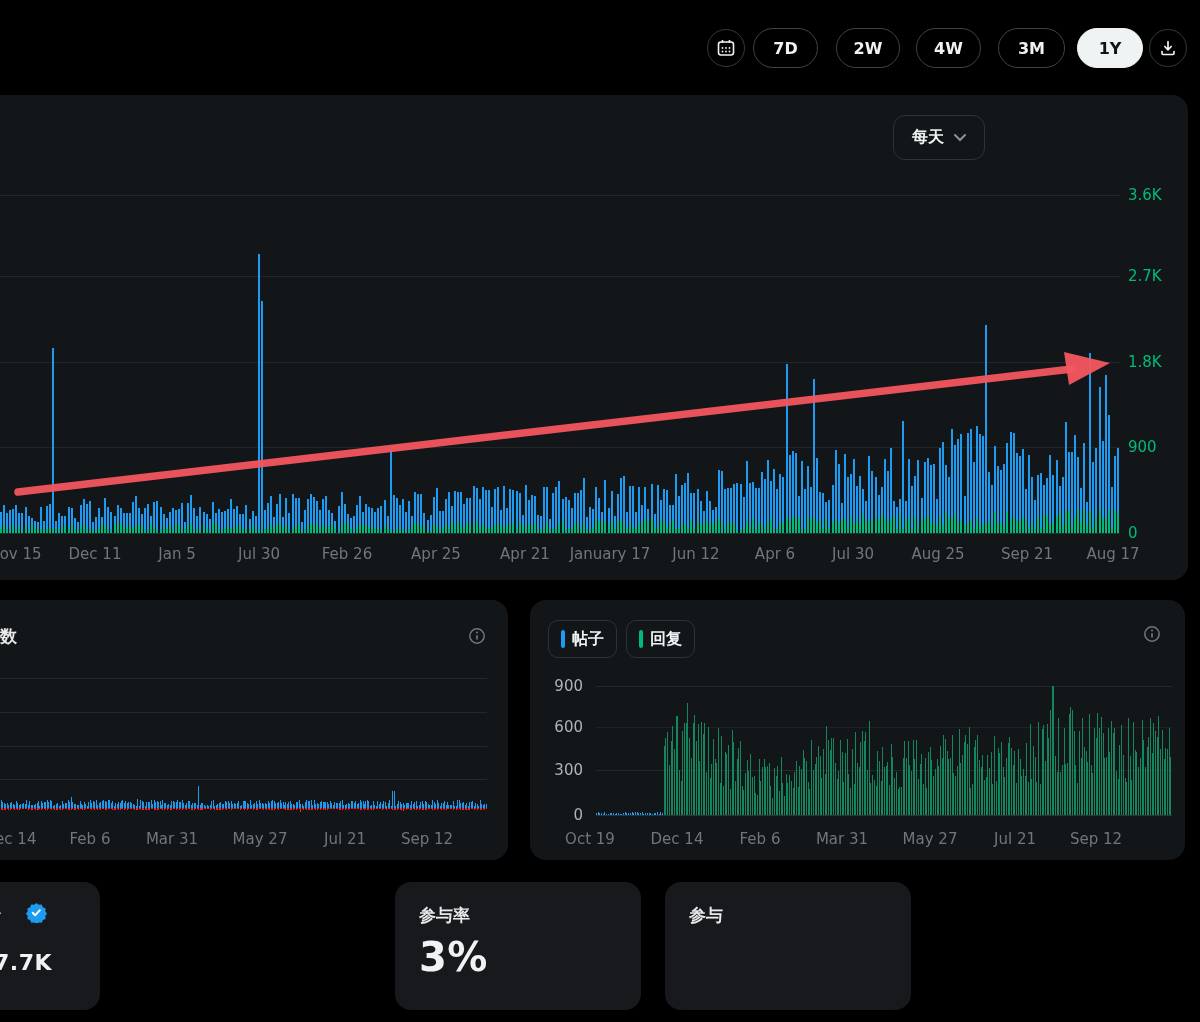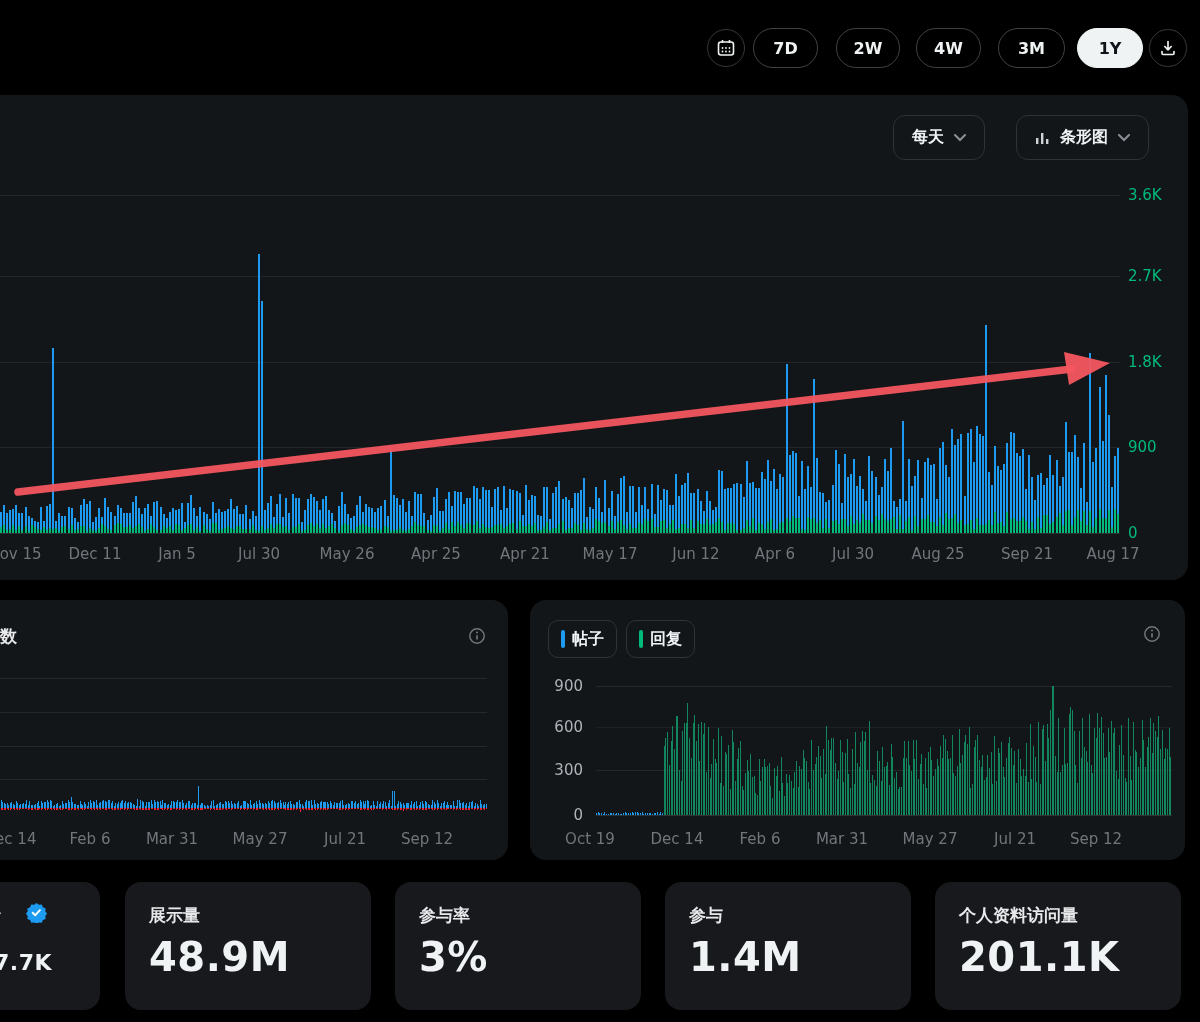--- a/index.html
+++ b/index.html
@@ -76,31 +76,20 @@
   <div id="main-panel">
 
 
     <div class="selector" id="interval-btn">
       <span>每天</span>
       <svg width="12" height="8" viewBox="0 0 12 8">
         <path d="M1 1l5 5 5-5" stroke="#8b9196" stroke-width="2" fill="none" stroke-linecap="round"></path>
       </svg>
     </div>
 
-    <div class="selector" id="charttype-btn">
-      <svg width="15" height="15" viewBox="0 0 15 15">
-        <rect x="1" y="8" width="2.4" height="6" fill="#cfd3d6"></rect>
-        <rect x="6" y="3" width="2.4" height="11" fill="#cfd3d6"></rect>
-        <rect x="11" y="9" width="2.4" height="5" fill="#cfd3d6"></rect>
-      </svg>
-      <span>条形图</span>
-      <svg width="12" height="8" viewBox="0 0 12 8">
-        <path d="M1 1l5 5 5-5" stroke="#8b9196" stroke-width="2" fill="none" stroke-linecap="round"></path>
-      </svg>
-    </div>
 
     <div class="gl" style="top:100px;"></div>
     <div class="gl" style="top:181px;"></div>
     <div class="gl" style="top:267px;"></div>
     <div class="gl" style="top:352px;"></div>
     <div class="gl" style="top:438px;background:rgba(255,255,255,0.1);"></div>
 
     <div class="ytick-main" style="top:100px;">3.6K</div>
     <div class="ytick-main" style="top:181px;">2.7K</div>
     <div class="ytick-main" style="top:267px;">1.8K</div>
@@ -837,24 +826,24 @@
         <div style="position: absolute; left: 1113.86px; bottom: 0px; width: 2px; height: 23.59px; background: rgb(0, 186, 124);"></div>
         <div style="position: absolute; left: 1113.86px; bottom: 23.59px; width: 2px; height: 53.53px; background: rgb(29, 155, 240);"></div>
         <div style="position: absolute; left: 1116.93px; bottom: 0px; width: 2px; height: 19.08px; background: rgb(0, 186, 124);"></div>
         <div style="position: absolute; left: 1116.93px; bottom: 19.08px; width: 2px; height: 66.14px; background: rgb(29, 155, 240);"></div>
       </div>
 
     <div class="xtick" style="left:45px;top:450px;">Nov 15</div>
     <div class="xtick" style="left:125px;top:450px;">Dec 11</div>
     <div class="xtick" style="left:207px;top:450px;">Jan 5</div>
     <div class="xtick" style="left:289px;top:450px;">Jul 30</div>
-    <div class="xtick" style="left:377px;top:450px;">May 26</div>
+    <div class="xtick" style="left:377px;top:450px;">Feb 26</div>
     <div class="xtick" style="left:466px;top:450px;">Apr 25</div>
     <div class="xtick" style="left:555px;top:450px;">Apr 21</div>
-    <div class="xtick" style="left:640px;top:450px;">May 17</div>
+    <div class="xtick" style="left:640px;top:450px;">January 17</div>
     <div class="xtick" style="left:726px;top:450px;">Jun 12</div>
     <div class="xtick" style="left:805px;top:450px;">Apr 6</div>
     <div class="xtick" style="left:883px;top:450px;">Jul 30</div>
     <div class="xtick" style="left:968px;top:450px;">Aug 25</div>
     <div class="xtick" style="left:1057px;top:450px;">Sep 21</div>
     <div class="xtick" style="left:1143px;top:450px;">Aug 17</div>
 
     <svg class="abs" style="left:30px;top:245px;" width="1125" height="175" viewBox="0 0 1125 175">
       <line x1="18" y1="152" x2="1072" y2="29" stroke="#f4565f" stroke-width="7.5" stroke-linecap="round" opacity="0.95"></line>
       <polygon points="1110,23 1069,45 1064,12" fill="#f4565f" opacity="0.95"></polygon>
@@ -1917,30 +1906,21 @@
 
   <div class="stat-card" style="left:-64px;width:164px;">
     <div class="stat-title" style="left:14px;">关注者</div>
     <svg class="abs" style="left:90px;top:20px;" width="21" height="21" viewBox="0 0 22 22">
       <path d="M11 1l2.4 2 3.1-.4 1.2 2.9 2.9 1.2-.4 3.1 2 2.4-2 2.4.4 3.1-2.9 1.2-1.2 2.9-3.1-.4-2.4 2-2.4-2-3.1.4-1.2-2.9-2.9-1.2.4-3.1-2-2.4 2-2.4-.4-3.1 2.9-1.2 1.2-2.9 3.1.4z" fill="#1d9bf0"></path>
       <path d="M7 11.3l2.6 2.6 5-5.4" fill="none" stroke="#fff" stroke-width="2" stroke-linecap="round" stroke-linejoin="round"></path>
     </svg>
     <div class="stat-value" style="left:58px;top:68px;font-size:22px;">7.7K</div>
   </div>
 
-  <div class="stat-card" style="left:125px;width:246px;">
-    <div class="stat-title" style="left:24px;">展示量</div>
-    <div class="stat-value" style="left:24px;">48.9M</div>
-  </div>
   <div class="stat-card" style="left:395px;width:246px;">
     <div class="stat-title" style="left:24px;">参与率</div>
     <div class="stat-value" style="left:24px;">3%</div>
   </div>
   <div class="stat-card" style="left:665px;width:246px;">
     <div class="stat-title" style="left:24px;">参与</div>
-    <div class="stat-value" style="left:24px;">1.4M</div>
-  </div>
-  <div class="stat-card" style="left:935px;width:246px;">
-    <div class="stat-title" style="left:24px;">个人资料访问量</div>
-    <div class="stat-value" style="left:24px;">201.1K</div>
   </div>
 
 </div>
 
 </body></html>

